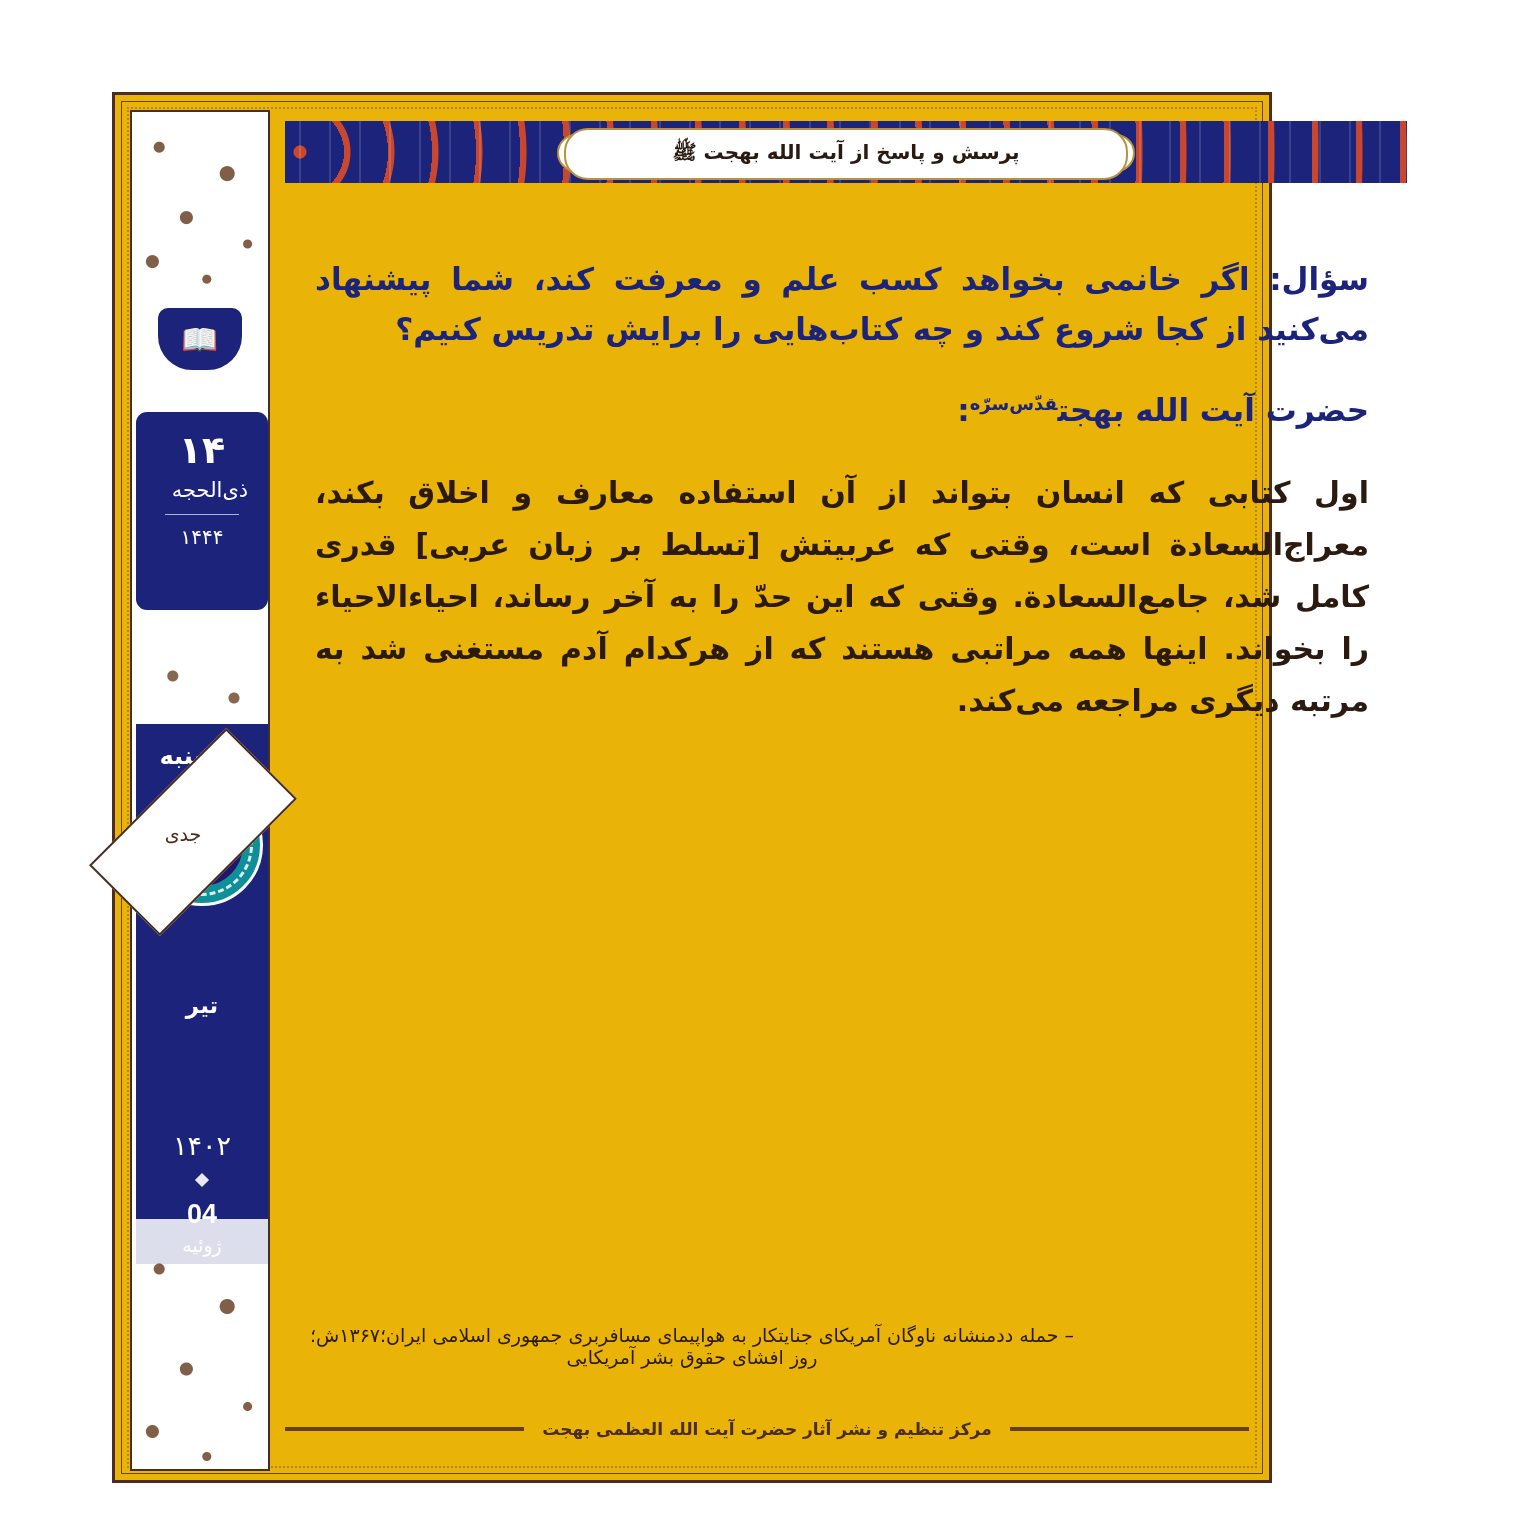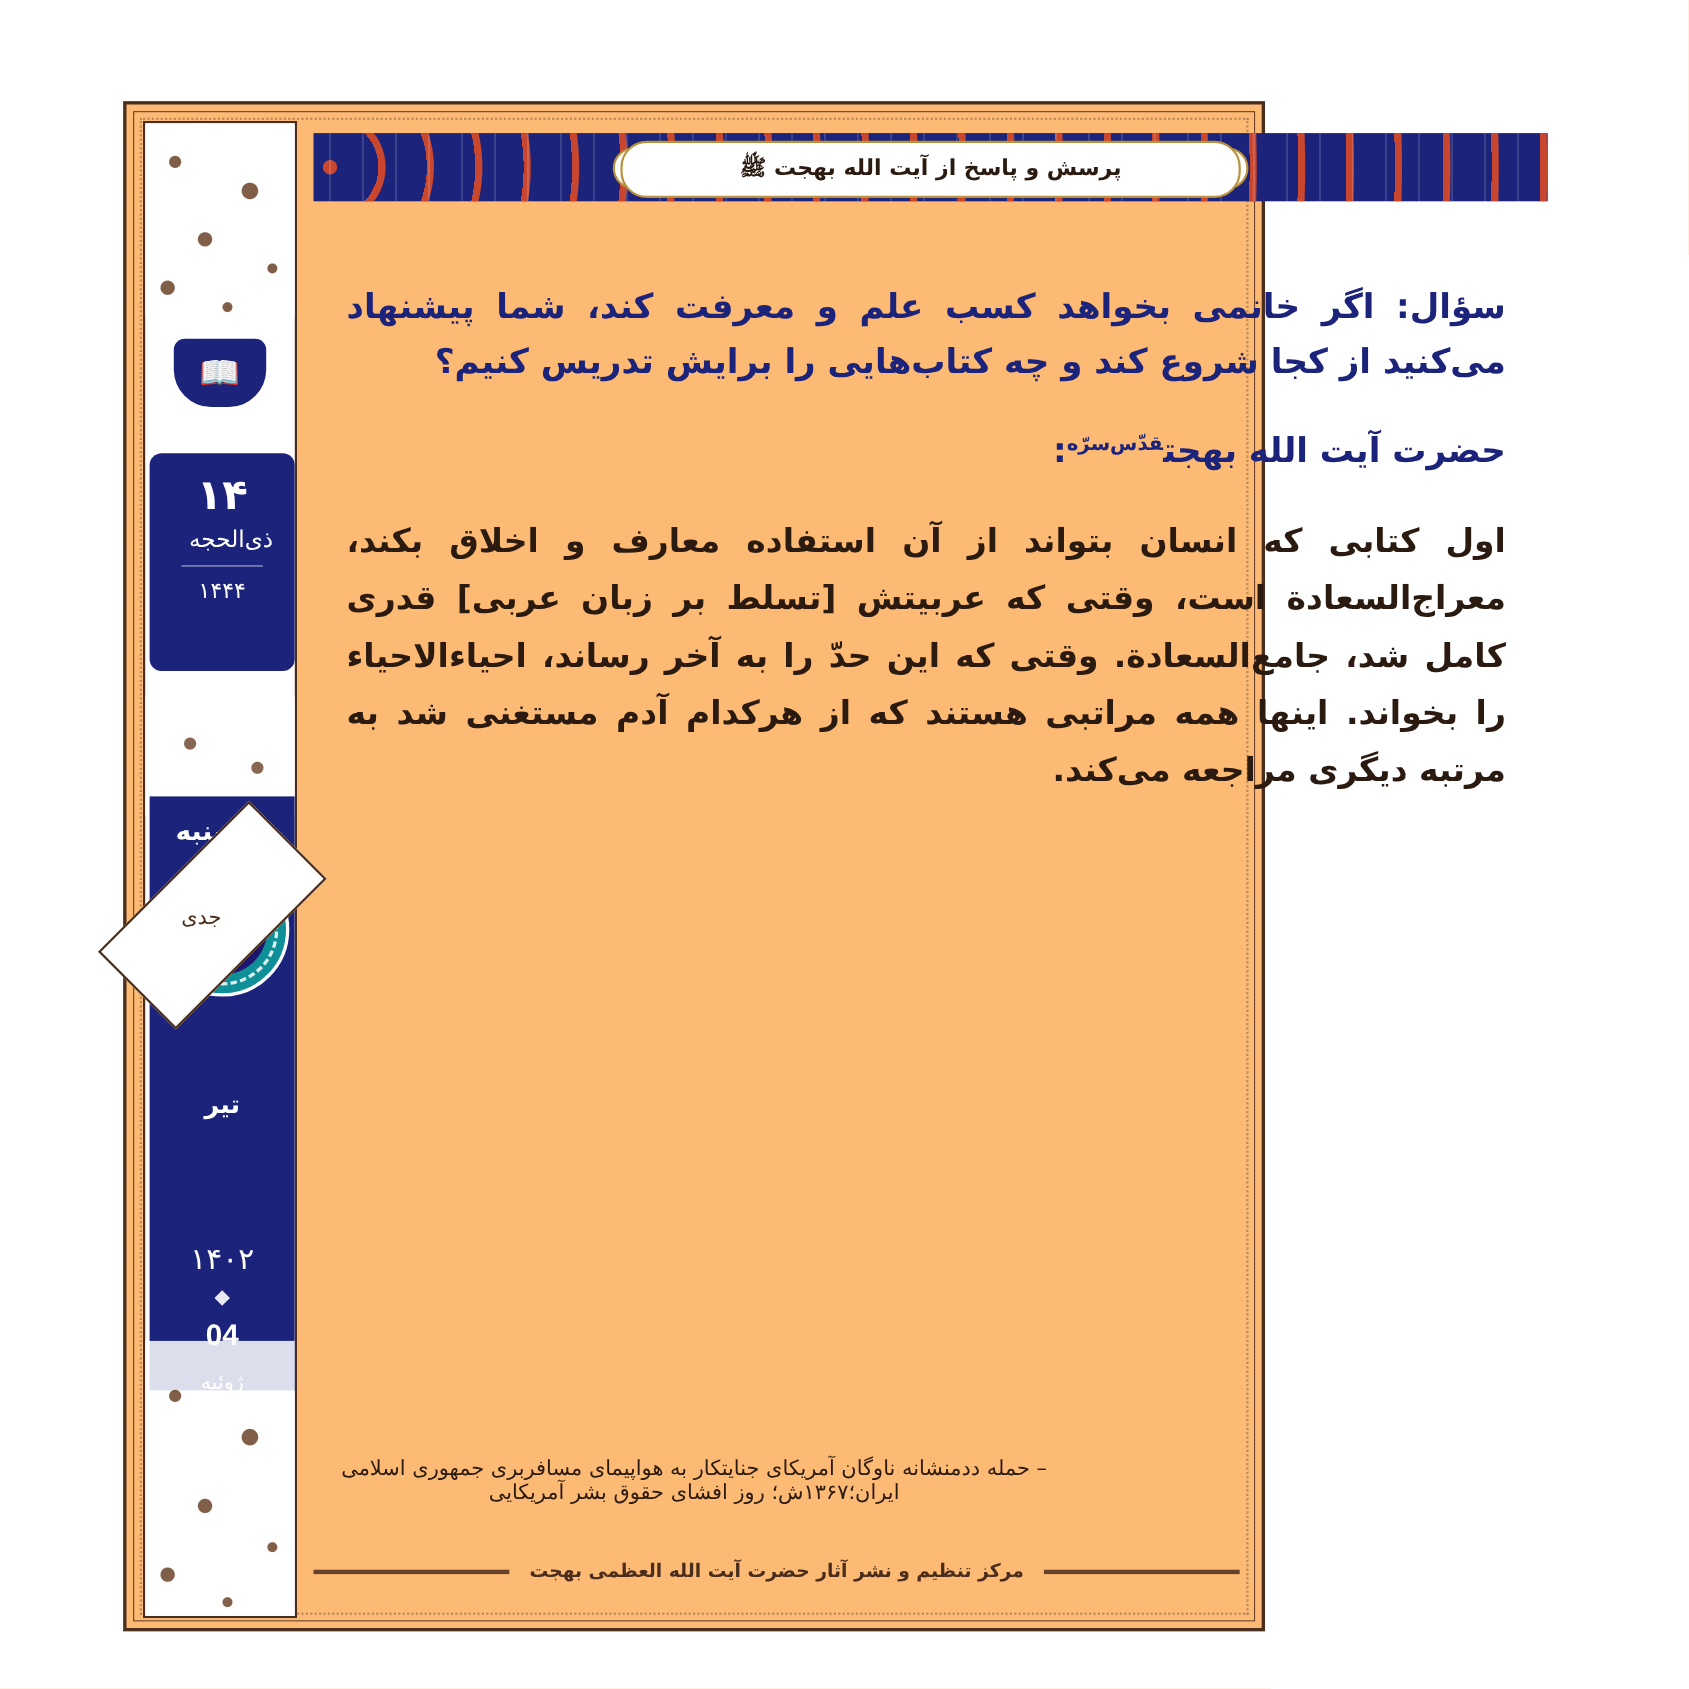--- a/index.html
+++ b/index.html
@@ -19,25 +19,25 @@
     position: absolute;
     inset: 0;
     background: #ffffff;
   }
 
   
   .frame {
     position: absolute;
     left: 112px;
     top: 92px;
-    width: 1038px;
+    width: 1160px;
     height: 1391px;
     box-sizing: border-box;
     border: 3px solid #4a2d1c;
-    background: #fdba74;
+    background: #eab308;
   }
   .frame-inner-line {
     position: absolute;
     inset: 6px;
     border: 1px solid #6b4227;
     pointer-events: none;
   }
 
   
   .frame-dots {
@@ -208,22 +208,21 @@
     margin: 14px auto;
     opacity: .9;
   }
   .greg-day {
     font-size: 27px;
     font-weight: bold;
     font-family: "Liberation Sans", sans-serif;
   }
   .greg-month {
     font-size: 19px;
-    margin-top: 15px;
-    font-family: Liberation Serif, serif;
+    margin-top: 4px;
   }
   .greg-year {
     font-size: 18px;
     margin-top: 10px;
     font-family: "Liberation Sans", sans-serif;
   }
 
   
   .side-tab {
     position: absolute;

